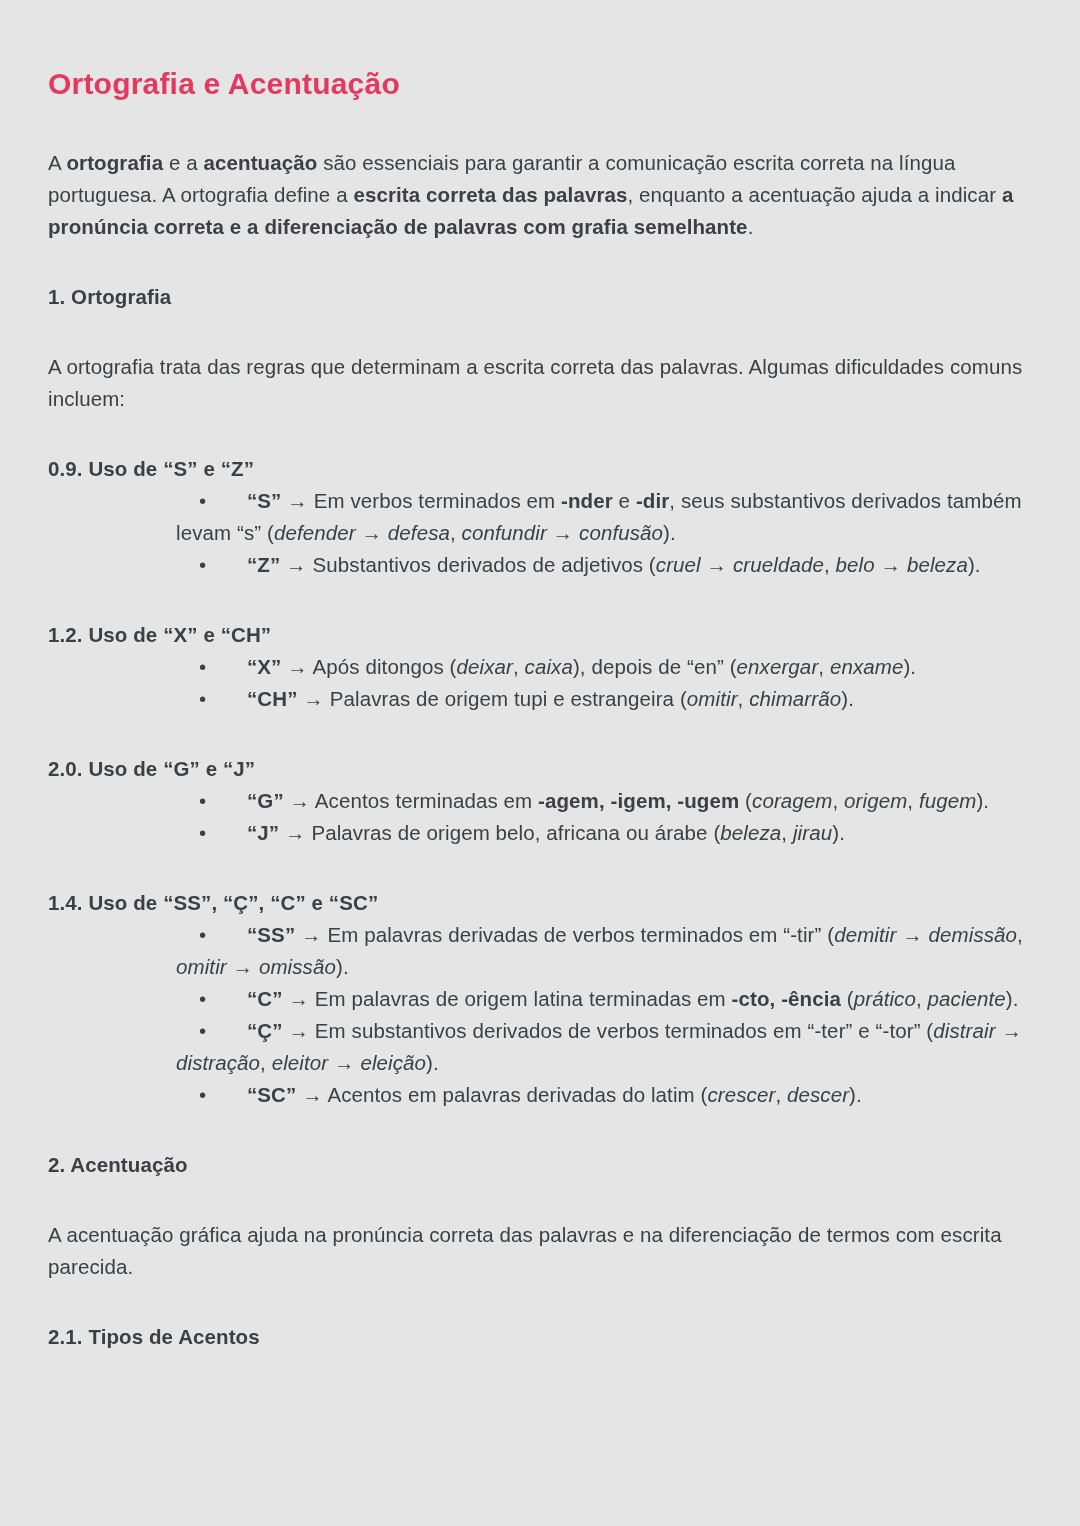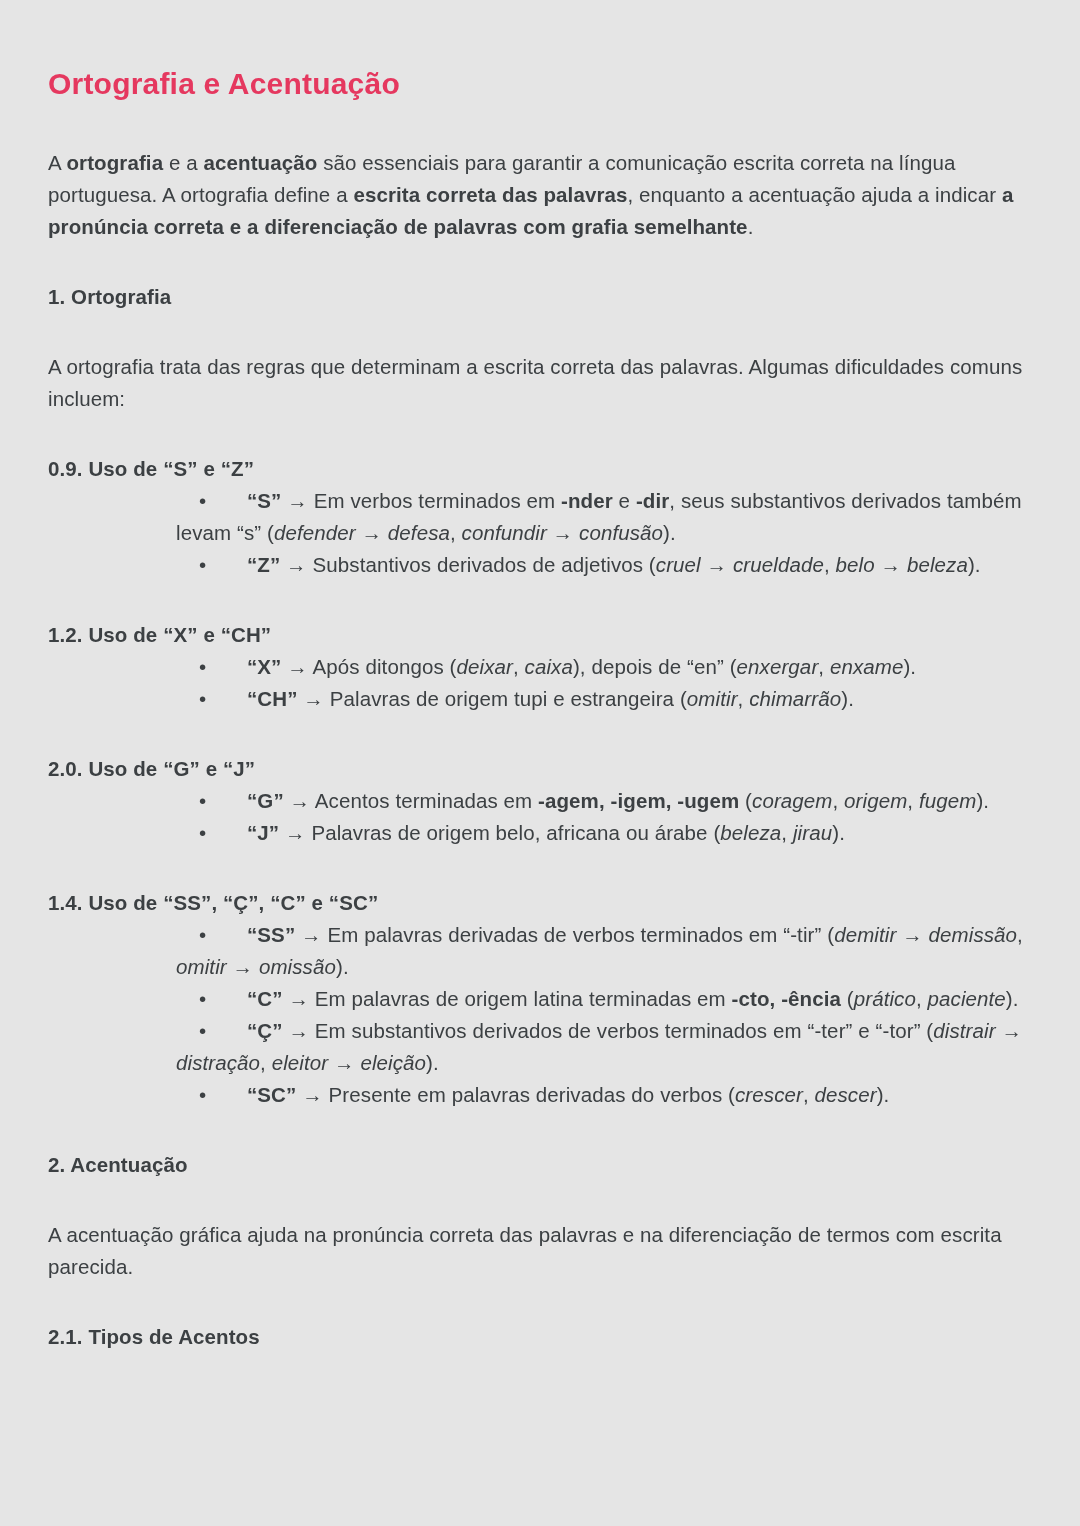--- a/index.html
+++ b/index.html
@@ -53,19 +53,19 @@
         <div class="heading"><span>1.2. Uso de “X” e “CH”</span></div>
         <div class="li"><span class="bullet">•</span><span class="bullet-gap"></span><span class="b">“X”</span><span> → Após ditongos (</span><span class="i">deixar</span><span>, </span><span class="i">caixa</span><span>), depois de “en” (</span><span class="i">enxergar</span><span>, </span><span class="i">enxame</span><span>).</span></div>
         <div class="li"><span class="bullet">•</span><span class="bullet-gap"></span><span class="b">“CH”</span><span> → Palavras de origem tupi e estrangeira (</span><span class="i">omitir</span><span>, </span><span class="i">chimarrão</span><span>).</span></div>
         <div class="heading"><span>2.0. Uso de “G” e “J”</span></div>
         <div class="li"><span class="bullet">•</span><span class="bullet-gap"></span><span class="b">“G”</span><span> → Acentos terminadas em </span><span class="b">-agem, -igem, -ugem</span><span> (</span><span class="i">coragem</span><span>, </span><span class="i">origem</span><span>, </span><span class="i">fugem</span><span>).</span></div>
         <div class="li"><span class="bullet">•</span><span class="bullet-gap"></span><span class="b">“J”</span><span> → Palavras de origem belo, africana ou árabe (</span><span class="i">beleza</span><span>, </span><span class="i">jirau</span><span>).</span></div>
         <div class="heading"><span>1.4. Uso de “SS”, “Ç”, “C” e “SC”</span></div>
         <div class="li"><span class="bullet">•</span><span class="bullet-gap"></span><span class="b">“SS”</span><span> → Em palavras derivadas de verbos terminados em “-tir” (</span><span class="i">demitir</span><span> → </span><span class="i">demissão</span><span>, </span><span class="i">omitir</span><span> → </span><span class="i">omissão</span><span>).</span></div>
         <div class="li"><span class="bullet">•</span><span class="bullet-gap"></span><span class="b">“C”</span><span> → Em palavras de origem latina terminadas em </span><span class="b">-cto, -ência</span><span> (</span><span class="i">prático</span><span>, </span><span class="i">paciente</span><span>).</span></div>
         <div class="li"><span class="bullet">•</span><span class="bullet-gap"></span><span class="b">“Ç”</span><span> → Em substantivos derivados de verbos terminados em “-ter” e “-tor” (</span><span class="i">distrair</span><span> → </span><span class="i">distração</span><span>, </span><span class="i">eleitor</span><span> → </span><span class="i">eleição</span><span>).</span></div>
-        <div class="li"><span class="bullet">•</span><span class="bullet-gap"></span><span class="b">“SC”</span><span> → Presente em palavras derivadas do verbos (</span><span class="i">crescer</span><span>, </span><span class="i">descer</span><span>).</span></div>
+        <div class="li"><span class="bullet">•</span><span class="bullet-gap"></span><span class="b">“SC”</span><span> → Acentos em palavras derivadas do latim (</span><span class="i">crescer</span><span>, </span><span class="i">descer</span><span>).</span></div>
         <div class="heading"><span>2. Acentuação</span></div>
         <p class="para"><span>A acentuação gráfica ajuda na pronúncia correta das palavras e na diferenciação de termos com escrita parecida.</span></p>
         <div class="heading"><span>2.1. Tipos de Acentos</span></div>
       </div>
   </div>
 </div>
 
 </body></html>

